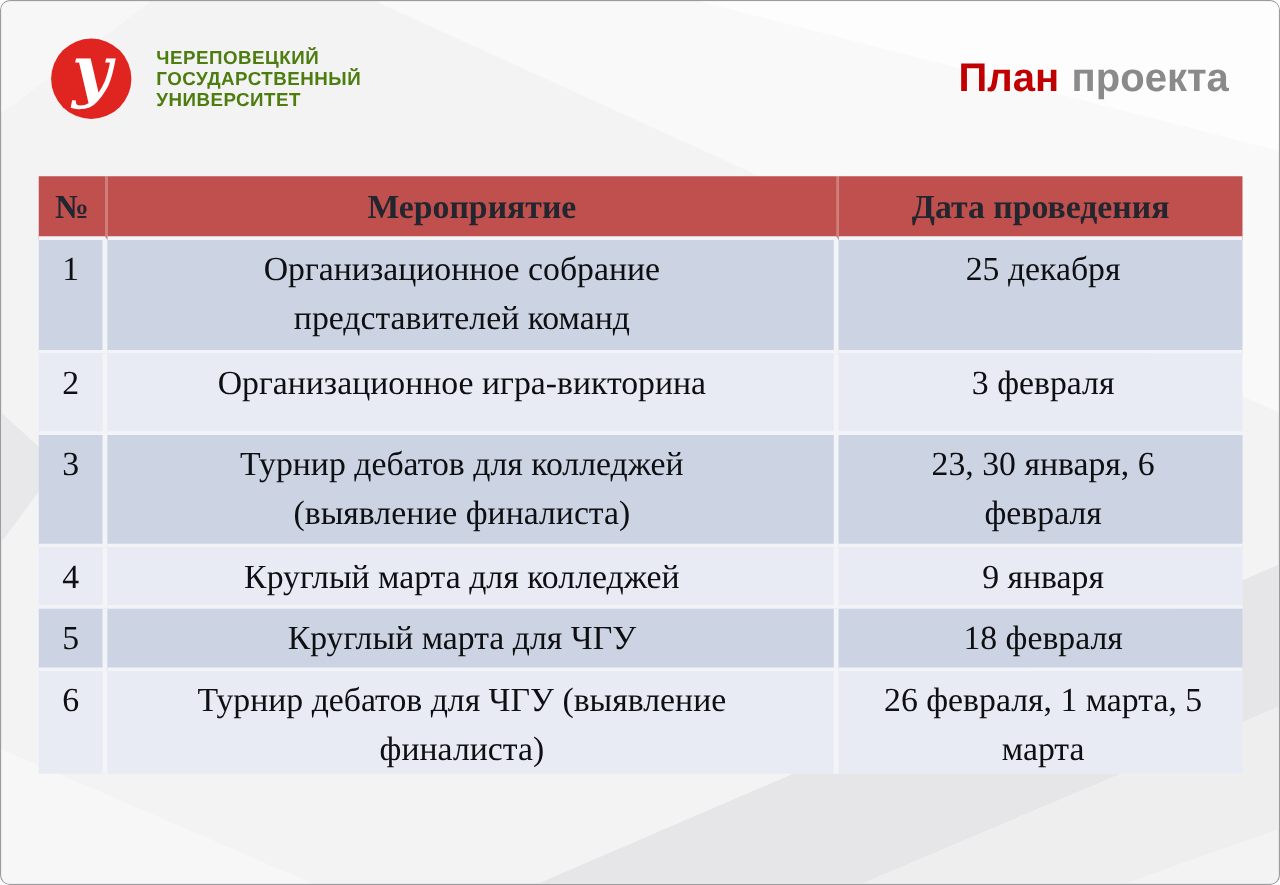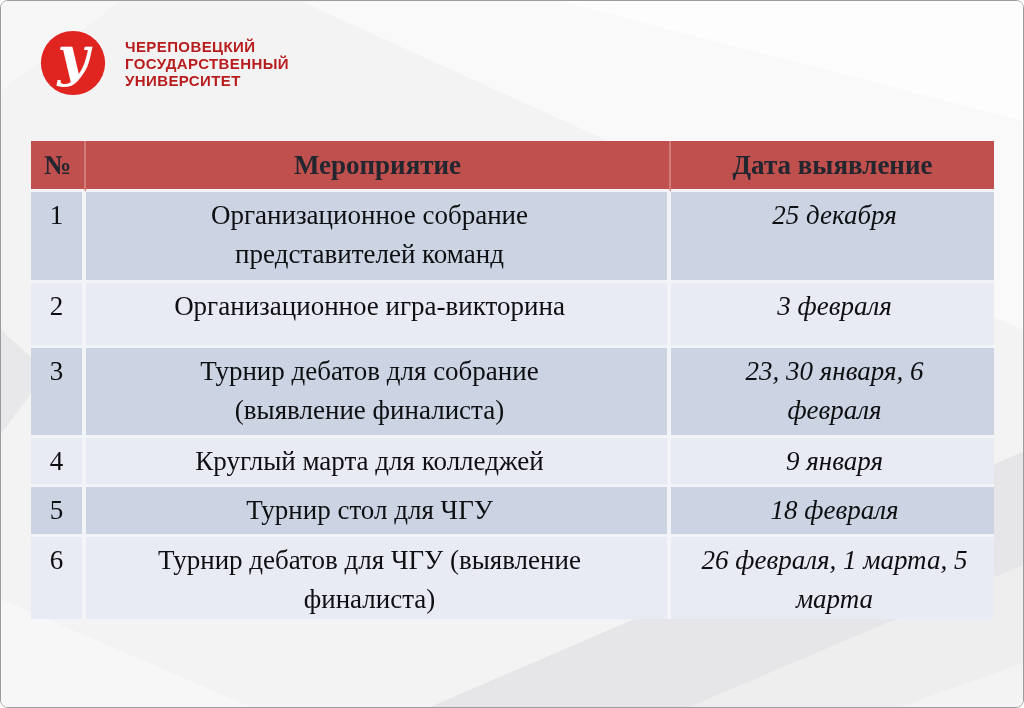--- a/index.html
+++ b/index.html
@@ -13,21 +13,21 @@
     background:#f3f3f4;
     font-family:"Liberation Sans", sans-serif;
   }
   .bg{position:absolute;left:0;top:0;width:100%;height:100%;}
 
   
   .logo{position:absolute;left:38px;top:28px;display:flex;align-items:center;}
   .logo-mark{width:68px;height:68px;display:block;}
   .logo-text{
     margin-left:18px;
-    color:#b91c1c;
+    color:#4d7c0f;
     font-weight:bold;
     font-size:15px;
     line-height:17px;
     letter-spacing:0.4px;
   }
   .title{
     position:absolute;top:44px;right:40px;margin:0;
     font-size:32px;font-weight:bold;line-height:34px;
     white-space:nowrap;
   }
@@ -61,21 +61,21 @@
     vertical-align:top;
     padding:4px 0 0 0;
     white-space:pre-line;
     border-bottom:3px solid #f2f4f8;
   }
   .plan tbody tr:last-child td{border-bottom:none;}
   .plan tbody td.vsep{border-right:4px solid #f2f4f8;}
   .plan tbody tr.dark td{background:#ccd3e2;}
   .plan tbody tr.light td{background:#e8ebf3;}
   .plan .c-event{padding-left:40px;padding-right:54px;}
-  .plan .c-date{padding-left:24px;padding-right:20px;font-style:italic;}
+  .plan .c-date{padding-left:24px;padding-right:20px;}
   .plan tr.r1{height:91px;}
   .plan tr.r2{height:65px;}
   .plan tr.r3{height:90px;}
   .plan tr.r4{height:49px;}
   .plan tr.r5{height:50px;}
   .plan tr.r6{height:80px;}
 </style>
 </head>
 <body>
 
@@ -97,61 +97,64 @@
       <circle cx="36" cy="36" r="34" fill="#e02420"></circle>
       <text x="37" y="49" text-anchor="middle" font-family="DejaVu Serif, serif" font-style="italic" font-weight="bold" font-size="58" fill="#ffffff">у</text>
     </svg>
     <div class="logo-text">
       <div>ЧЕРЕПОВЕЦКИЙ</div>
       <div>ГОСУДАРСТВЕННЫЙ</div>
       <div>УНИВЕРСИТЕТ</div>
     </div>
   </div>
 
+  <h1 class="title">
+    <span class="t-accent">План</span><span class="t-rest">проекта</span>
+  </h1>
 
   <table class="plan">
     <colgroup>
       <col style="width:55px">
       <col style="width:585px">
       <col style="width:323px">
     </colgroup>
     <thead>
       <tr>
         <th class="sep">№</th>
         <th class="sep">Мероприятие</th>
-        <th>Дата выявление</th>
+        <th>Дата проведения</th>
       </tr>
     </thead>
     <tbody>
       <tr class="dark r1">
         <td class="vsep c-num">1</td>
         <td class="vsep c-event">Организационное собрание
 представителей команд</td>
         <td class="c-date">25 декабря</td>
       </tr>
       <tr class="light r2">
         <td class="vsep c-num">2</td>
         <td class="vsep c-event">Организационное игра-викторина</td>
         <td class="c-date">3 февраля</td>
       </tr>
       <tr class="dark r3">
         <td class="vsep c-num">3</td>
-        <td class="vsep c-event">Турнир дебатов для собрание
+        <td class="vsep c-event">Турнир дебатов для колледжей
 (выявление финалиста)</td>
         <td class="c-date">23, 30 января, 6
 февраля</td>
       </tr>
       <tr class="light r4">
         <td class="vsep c-num">4</td>
         <td class="vsep c-event">Круглый марта для колледжей</td>
         <td class="c-date">9 января</td>
       </tr>
       <tr class="dark r5">
         <td class="vsep c-num">5</td>
-        <td class="vsep c-event">Турнир стол для ЧГУ</td>
+        <td class="vsep c-event">Круглый марта для ЧГУ</td>
         <td class="c-date">18 февраля</td>
       </tr>
       <tr class="light r6">
         <td class="vsep c-num">6</td>
         <td class="vsep c-event">Турнир дебатов для ЧГУ (выявление
 финалиста)</td>
         <td class="c-date">26 февраля, 1 марта, 5
 марта</td>
       </tr>
     </tbody>

